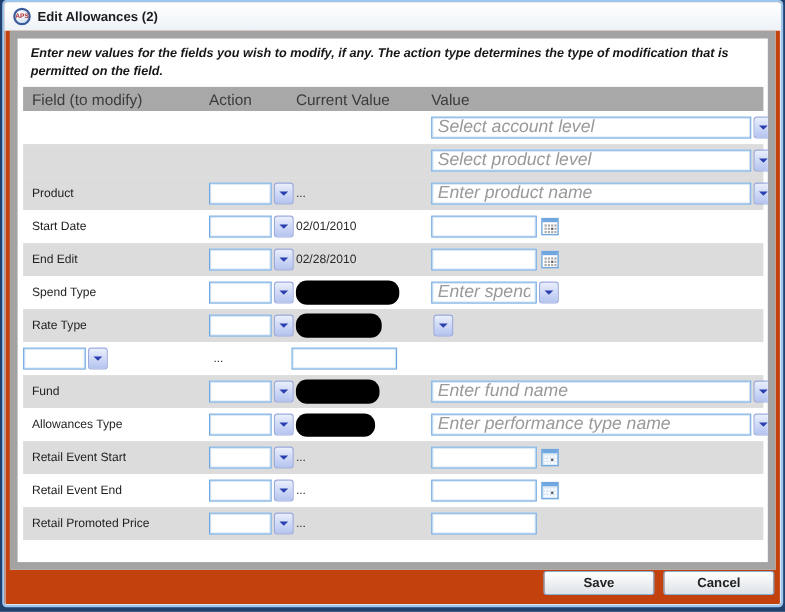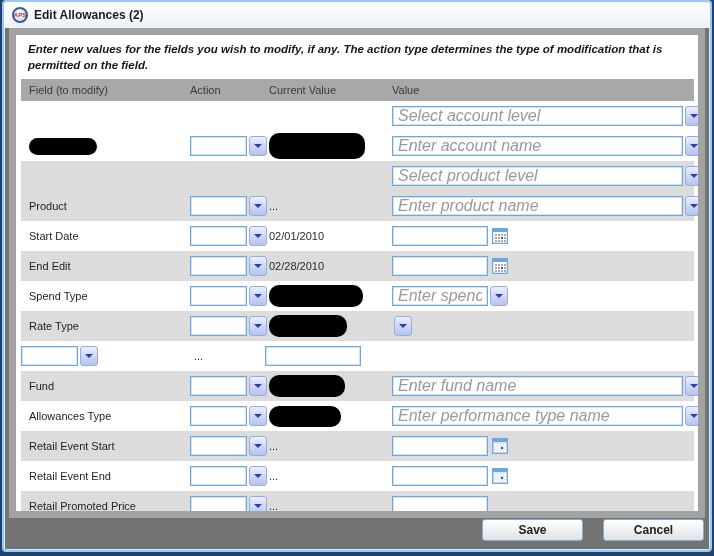--- a/index.html
+++ b/index.html
@@ -1,37 +1,37 @@
 <!DOCTYPE html>
 <html><head>
 <meta charset="utf-8">
 <style>
   * { box-sizing: border-box; }
   html,body { margin:0; padding:0; width:714px; height:556px; overflow:hidden;
               font-family:"Liberation Sans", sans-serif; background:#20406e; }
 
   .dialog { position:absolute; left:2px; top:0; right:2px; bottom:4px;
-            background:#737373; border:2px solid #9dc7ee; border-radius:4px;
+            background:#c2410c; border:2px solid #9dc7ee; border-radius:4px;
             box-shadow:0 0 0 1px #d9e9f8 inset; display:flex; flex-direction:column; }
 
   .titlebar { height:26px; flex:0 0 26px; display:flex; align-items:center; gap:6px;
               padding-left:8px; background:linear-gradient(#ffffff,#edf2f8); border-radius:3px 3px 0 0; }
   .logo { width:16px; height:16px; border-radius:50%; border:2px solid #3a5a9c;
           background:radial-gradient(circle at 35% 30%, #ffffff, #c9d9ee);
           color:#b03030; font-size:6px; font-weight:bold; display:flex;
           align-items:center; justify-content:center; flex:0 0 16px; }
   .title { font-size:12px; font-weight:bold; color:#1d1d1d; }
 
   .content { flex:1 1 auto; margin:0 5px; border:7px solid #a3a3a3; background:#fff; overflow:hidden; }
   .instructions { font-size:11.5px; font-weight:bold; font-style:italic; color:#161616;
                   padding:7px 12px 5px 12px; line-height:1.35; }
 
   .table { margin:1px 4px 0 5px; }
   .thead, .trow { display:grid; grid-template-columns:169px 75px 127px 1fr; align-items:center; }
-  .thead { height:22px; background:#a8a8a8; color:#3b3b3b; font-size:11px; }
+  .thead { height:22px; background:#a8a8a8; color:#3b3b3b; font-size:14px; }
   .trow  { height:30px; background:#ffffff; font-size:11px; color:#1e1e1e; }
   .trow.gray { background:#dcdcdc; }
   .cell { display:flex; align-items:center; }
   .c1 { padding-left:8px; } .c3 { padding-left:4px; }
   .cur { color:#2a2a2a; }
 
   .combo-input { height:20px; border:1px solid #6fa7de; background:#fff; padding:0 5px;
                  font-family:"Liberation Sans", sans-serif; font-size:16px; color:#444;
                  box-shadow:0 0 0 1px #cfe3f6 inset; }
   .combo-input::placeholder { color:#999; font-style:italic; }
@@ -42,21 +42,21 @@
            justify-content:center; cursor:pointer; flex:0 0 18px; }
   .tri { width:0; height:0; border-left:4px solid transparent; border-right:4px solid transparent;
          border-top:4px solid #2b3fb0; }
 
   .calbtn { width:18px; height:18px; margin-left:3px; flex:0 0 18px; display:flex;
             align-items:center; justify-content:center; cursor:pointer; }
 
   .redact { background:#000; border-radius:10px; }
 
   .footer { flex:0 0 32px; display:flex; justify-content:flex-end; align-items:center;
-            gap:20px; padding:0 6px 8px 0; }
+            gap:8px; padding:0 6px 8px 0; }
   .btn { min-width:101px; height:22px; border:1px solid #86aed2; border-radius:3px;
          background:linear-gradient(#ffffff,#dde2e8); font-family:"Liberation Sans", sans-serif;
          font-size:12px; font-weight:bold; color:#222; cursor:pointer; }
 </style>
 </head>
 <body>
 
 <div class="dialog">
   <div class="titlebar">
     <div class="logo">APS</div>
@@ -73,40 +73,20 @@
         <div class="cell c3">Current Value</div>
         <div class="cell c4">Value</div>
       </div>
       <div id="table-body">
           <div class="trow">
             <div class="cell c1"></div>
             <div class="cell c2"></div>
             <div class="cell c3"></div>
             <div class="cell c4">
               <input class="combo-input wide" type="text" placeholder="Select account level" style="">
-              <div class="ddbtn">
-                <span class="tri"></span>
-              </div>
-            </div>
-          </div>
-          <div class="trow">
-            <div class="cell c1">
-              <div class="redact" style="width: 68px; height: 17px;"></div>
-            </div>
-            <div class="cell c2">
-              <input class="combo-input action" type="text" style="">
-              <div class="ddbtn">
-                <span class="tri"></span>
-              </div>
-            </div>
-            <div class="cell c3">
-              <div class="redact" style="width: 96px; height: 26px;"></div>
-            </div>
-            <div class="cell c4">
-              <input class="combo-input wide" type="text" placeholder="Enter account name" style="">
               <div class="ddbtn">
                 <span class="tri"></span>
               </div>
             </div>
           </div>
           <div class="trow gray">
             <div class="cell c1"></div>
             <div class="cell c2"></div>
             <div class="cell c3"></div>
             <div class="cell c4">

